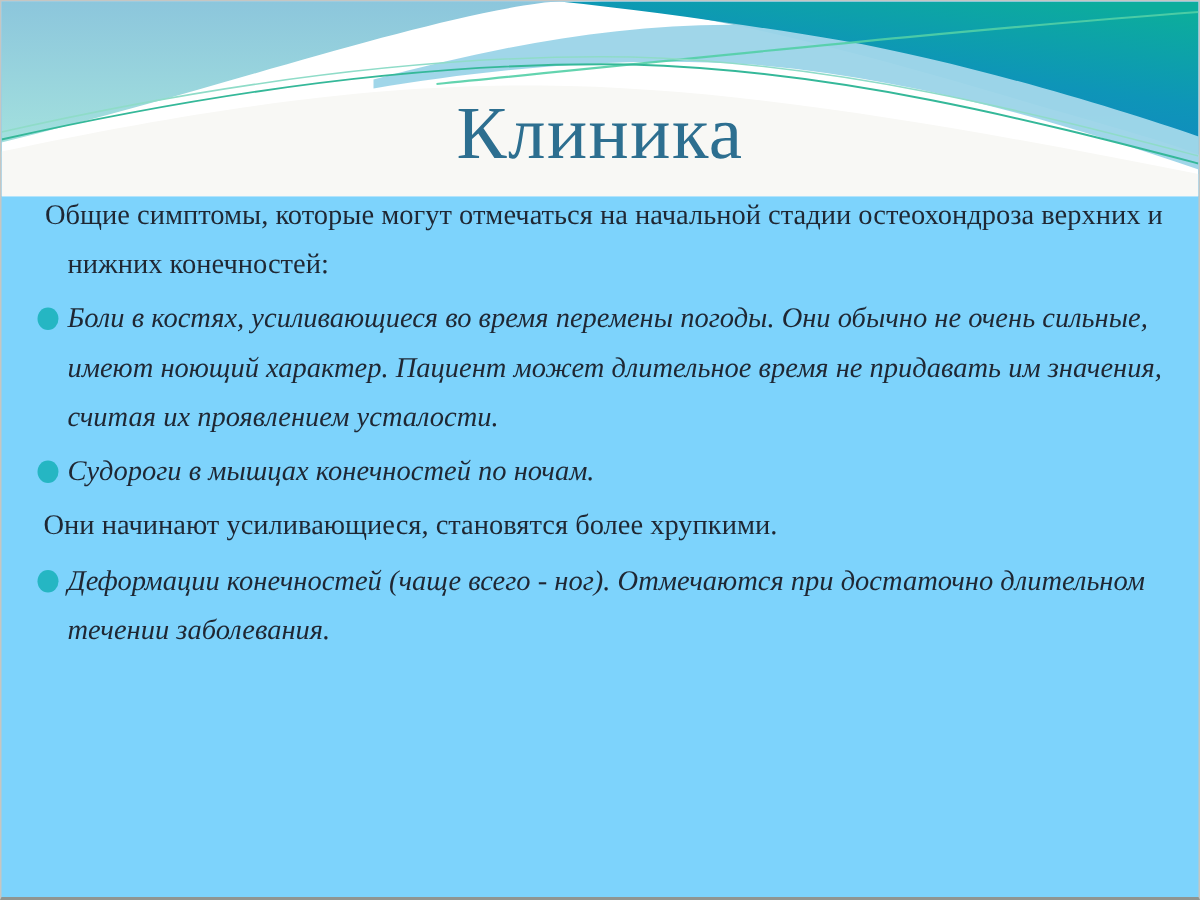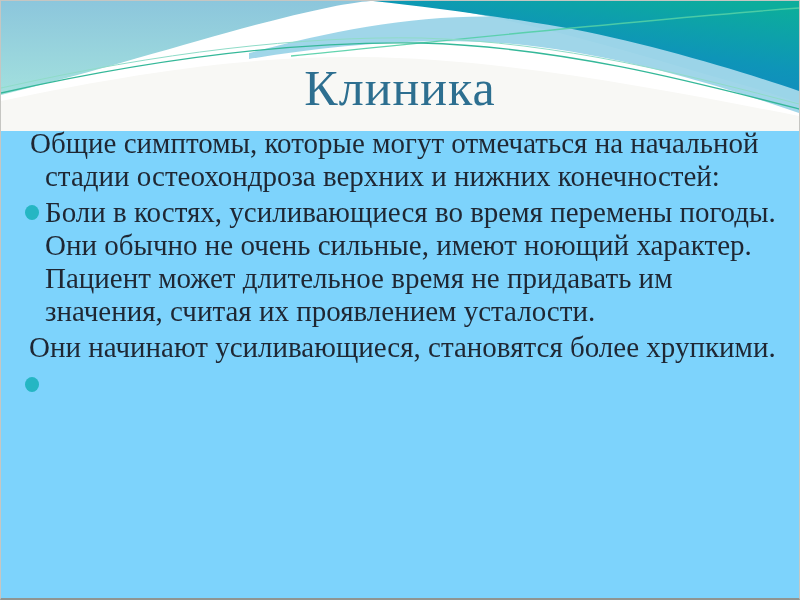--- a/index.html
+++ b/index.html
@@ -36,32 +36,33 @@
     font-size: 50px;
     line-height: 58px;
     color: #2d6f90;
     letter-spacing: 1px;
   }
   .content {
     position: absolute;
     top: 126px;
     left: 0;
     right: 10px;
-    font-size: 29px;
+    font-size: 19px;
     line-height: 33px;
     color: #1f2733;
   }
   .para { margin: 0 0 3px 0; }
   .p-intro {
     padding-left: 44px;
     text-indent: -15px;
   }
   .p-bullet {
     position: relative;
     padding-left: 44px;
+    font-style: italic;
   }
   .p-bullet .dot {
     position: absolute;
     left: 24px;
     top: 9px;
     width: 14px;
     height: 15px;
     border-radius: 50%;
     background: #25b6c3;
   }
@@ -117,24 +118,29 @@
 
     <div class="para p-intro">
       <span>Общие симптомы, которые могут отмечаться на начальной стадии остеохондроза верхних и нижних конечностей:</span>
     </div>
 
     <div class="para p-bullet">
       <span class="dot"></span>
       <span>Боли в костях, усиливающиеся во время перемены погоды. Они обычно не очень сильные, имеют ноющий характер. Пациент может длительное время не придавать им значения, считая их проявлением усталости.</span>
     </div>
 
+    <div class="para p-bullet">
+      <span class="dot"></span>
+      <span>Судороги в мышцах конечностей по ночам.</span>
+    </div>
 
 
     <div class="para p-plain">
       <span>Они начинают усиливающиеся, становятся более хрупкими.</span>
     </div>
 
     <div class="para p-bullet">
       <span class="dot"></span>
+      <span>Деформации конечностей (чаще всего - ног). Отмечаются при достаточно длительном течении заболевания.</span>
     </div>
 
   </div>
 </div>
 
 </body></html>

